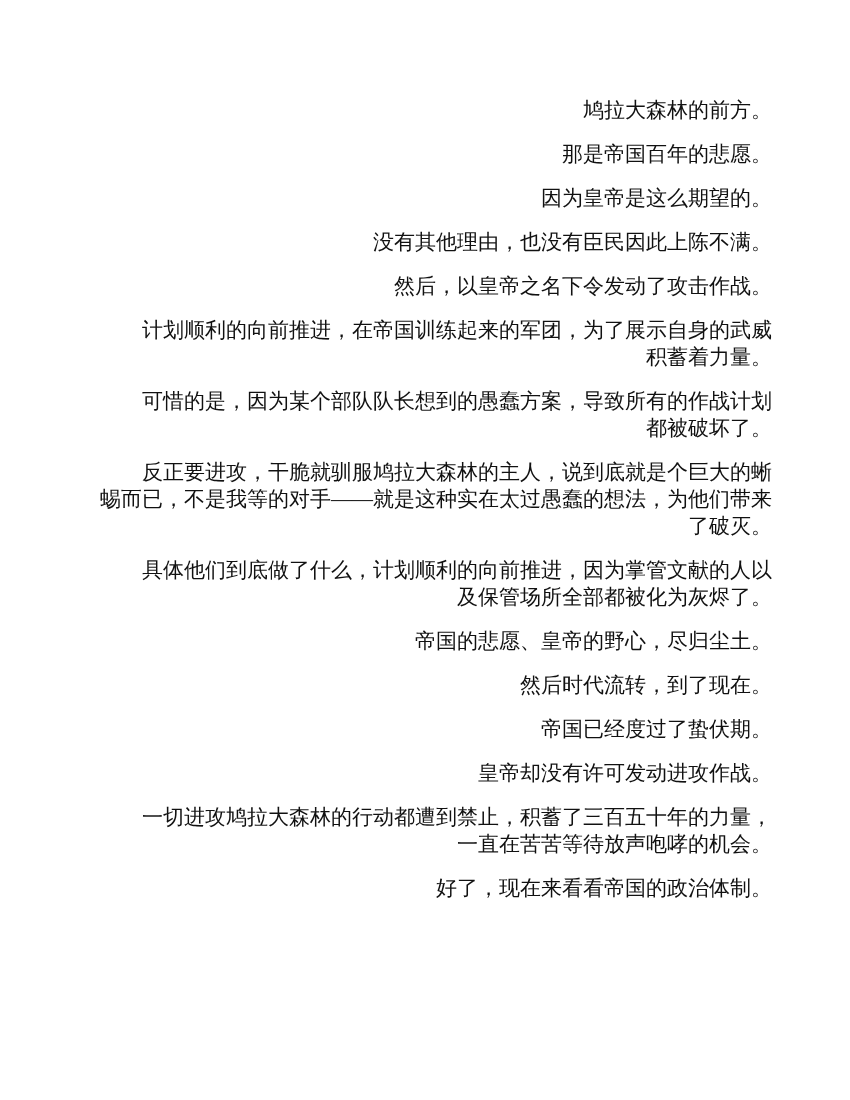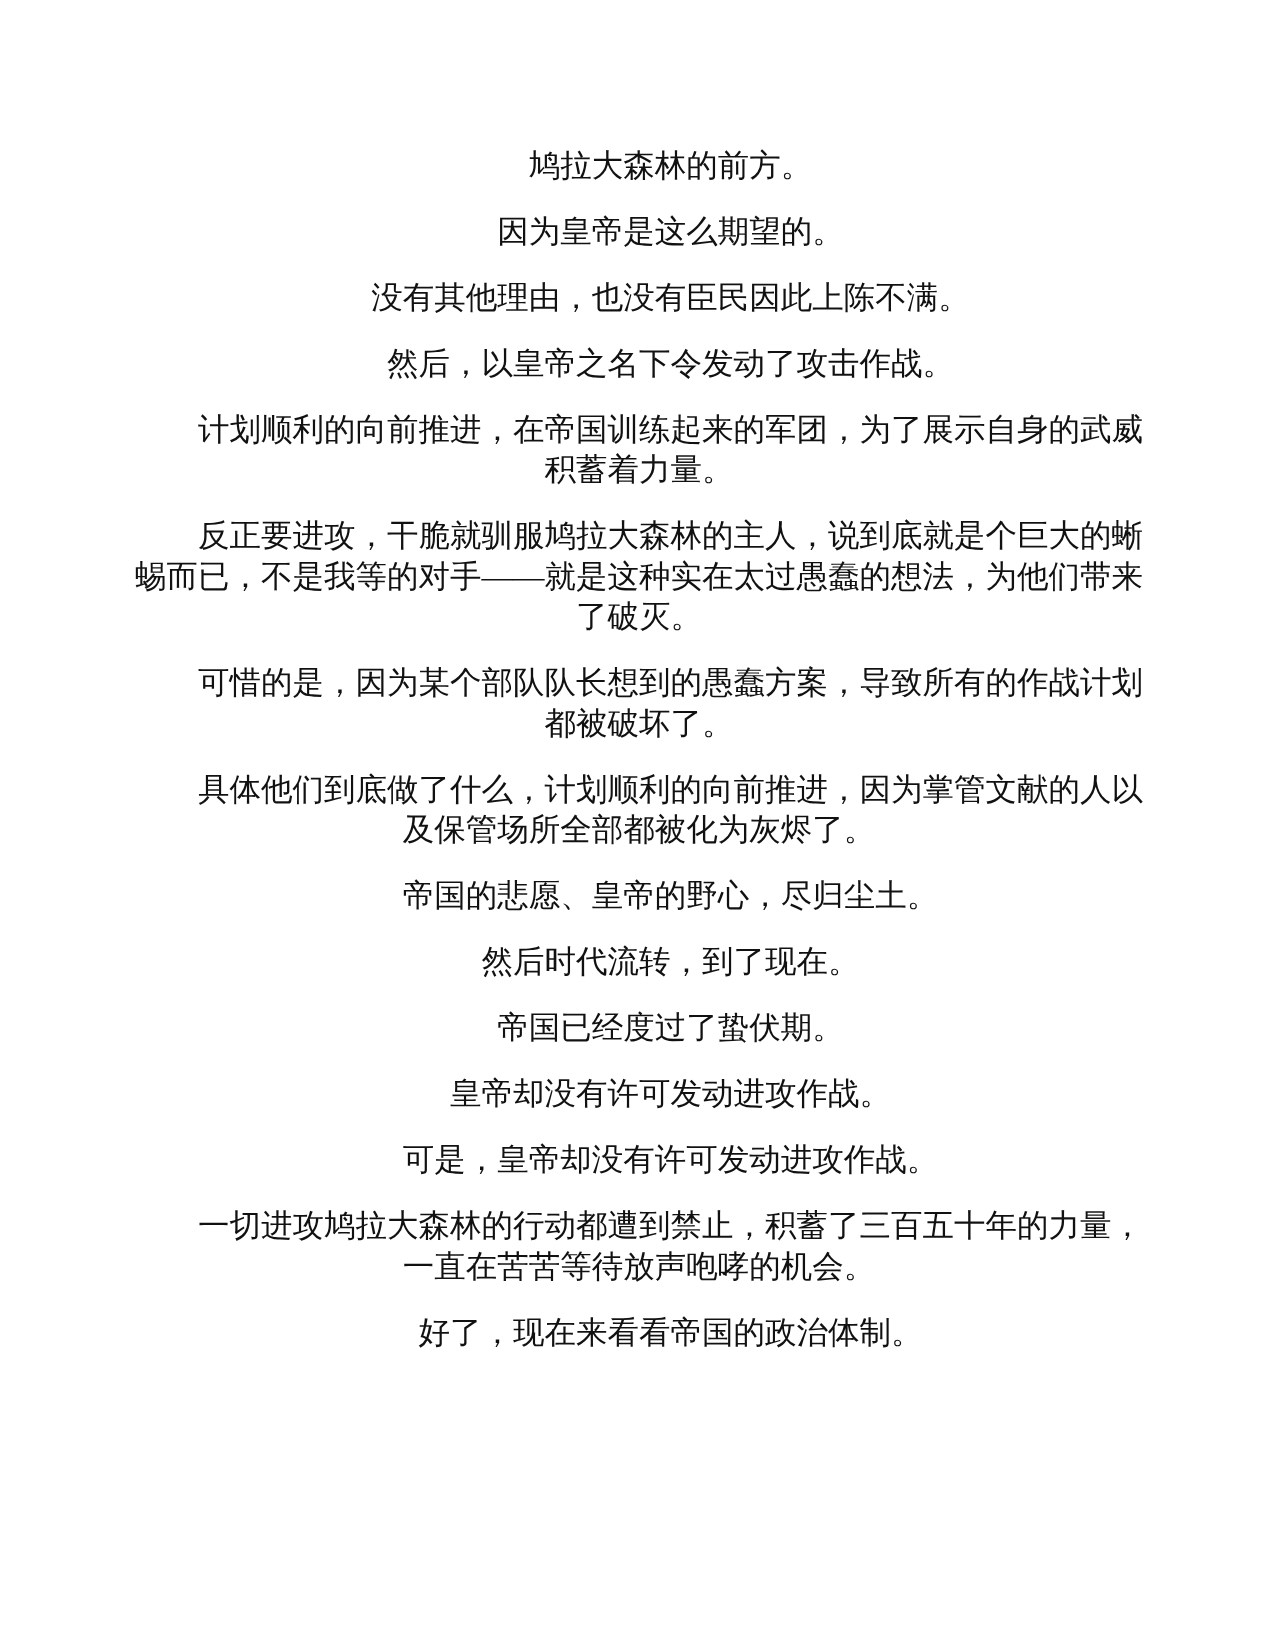--- a/index.html
+++ b/index.html
@@ -24,39 +24,39 @@
     top: 97px;
     width: 692px;
   }
   .text-block p {
     margin: 0 0 17px 0;
     padding: 0;
     font-size: 21px;
     line-height: 27px;
     text-indent: 2em;
     letter-spacing: 0;
-    text-align: center;
+    text-align: right;
     word-break: break-all;
     font-weight: 400;
   }
 </style>
 </head>
 <body>
 
 <div class="page">
   <div class="text-block" id="text-block">
       <p>鸠拉大森林的前方。</p>
+      <p>那是帝国百年的悲愿。</p>
       <p>因为皇帝是这么期望的。</p>
       <p>没有其他理由，也没有臣民因此上陈不满。</p>
       <p>然后，以皇帝之名下令发动了攻击作战。</p>
       <p>计划顺利的向前推进，在帝国训练起来的军团，为了展示自身的武威积蓄着力量。</p>
+      <p>可惜的是，因为某个部队队长想到的愚蠢方案，导致所有的作战计划都被破坏了。</p>
       <p>反正要进攻，干脆就驯服鸠拉大森林的主人，说到底就是个巨大的蜥蜴而已，不是我等的对手——就是这种实在太过愚蠢的想法，为他们带来了破灭。</p>
-      <p>可惜的是，因为某个部队队长想到的愚蠢方案，导致所有的作战计划都被破坏了。</p>
       <p>具体他们到底做了什么，计划顺利的向前推进，因为掌管文献的人以及保管场所全部都被化为灰烬了。</p>
       <p>帝国的悲愿、皇帝的野心，尽归尘土。</p>
       <p>然后时代流转，到了现在。</p>
       <p>帝国已经度过了蛰伏期。</p>
       <p>皇帝却没有许可发动进攻作战。</p>
-      <p>可是，皇帝却没有许可发动进攻作战。</p>
       <p>一切进攻鸠拉大森林的行动都遭到禁止，积蓄了三百五十年的力量，一直在苦苦等待放声咆哮的机会。</p>
       <p>好了，现在来看看帝国的政治体制。</p>
     </div>
 </div>
 
 </body></html>

